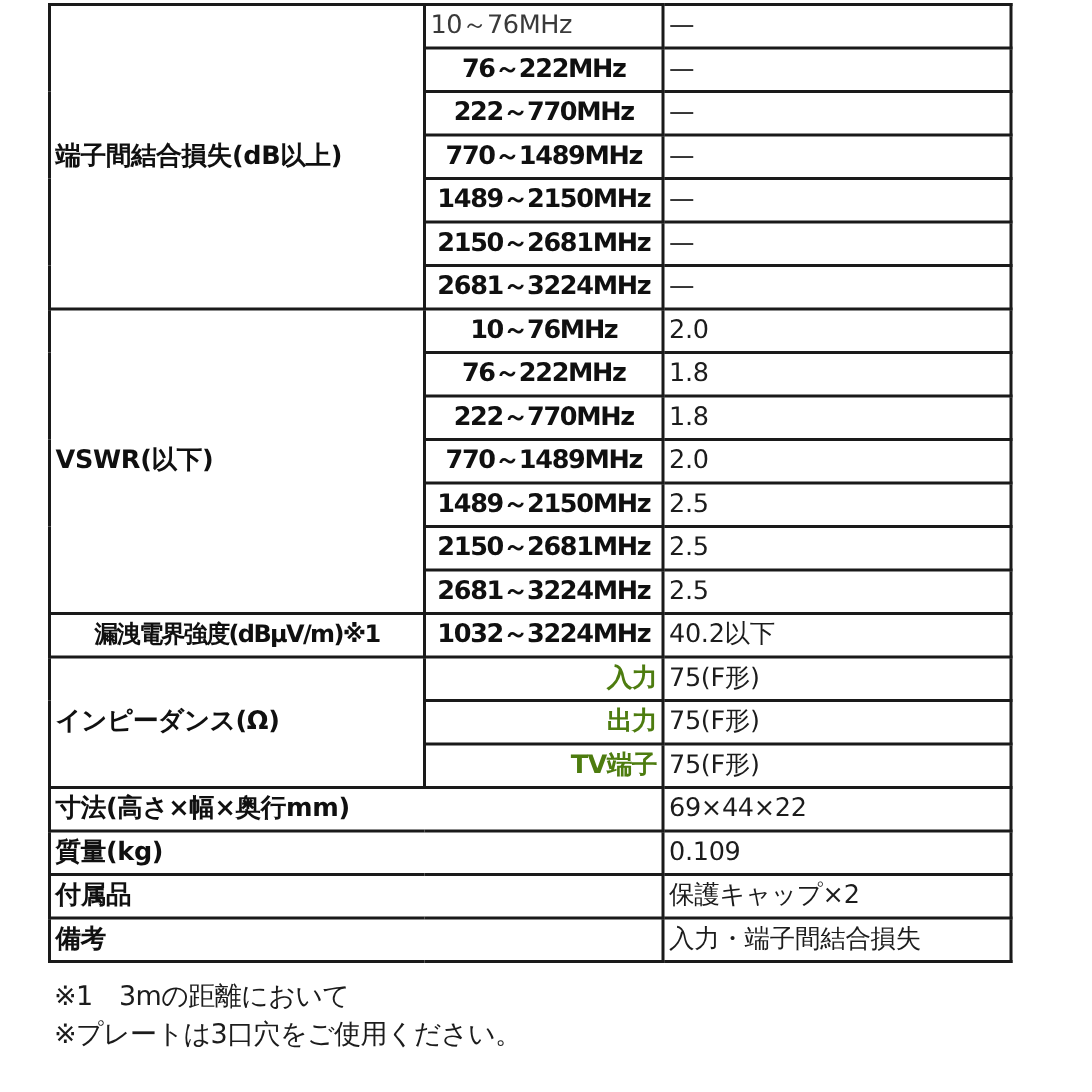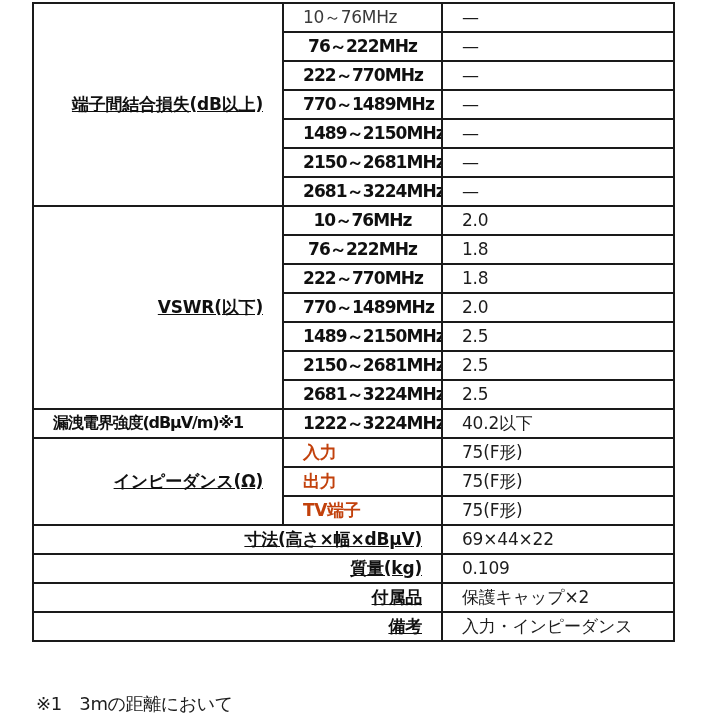--- a/index.html
+++ b/index.html
@@ -28,42 +28,42 @@
     left: 32px;
     top: 2px;
     width: 641px;
     border-collapse: collapse;
     table-layout: fixed;
   }
 
   table.spec td {
     border: 2px solid #1a1a1a;
     height: 29px;
-    padding: 0 19px;
+    padding: 0 3px;
     box-sizing: border-box;
     vertical-align: middle;
     line-height: 1.05;
     overflow: hidden;
     white-space: nowrap;
   }
 
   
   col.c1 { width: 250px; }
   col.c2 { width: 159px; }
   col.c3 { width: 232px; }
 
   .lbl {
-    text-align: right;
+    text-align: left;
     font-weight: bold;
     font-size: 17px;
     color: #101010;
     letter-spacing: -0.2px;
-    text-decoration: underline;
   }
   .lbl-tight {
+    text-align: center;
     font-weight: bold;
     font-size: 16px;
     color: #101010;
     letter-spacing: -1.1px;
     padding: 0 1px;
   }
   .band {
     text-align: center;
     font-weight: bold;
     font-size: 17px;
@@ -81,40 +81,39 @@
   }
   .val {
     text-align: left;
     font-weight: normal;
     font-size: 17px;
     color: #1c1c1c;
     letter-spacing: -0.2px;
     padding-left: 4px;
   }
   .sub {
-    text-align: left;
-    font-weight: bold;
-    font-size: 17px;
-    color: #c2410c;
+    text-align: right;
+    font-weight: bold;
+    font-size: 17px;
+    color: #4d7c0f;
     letter-spacing: -0.3px;
   }
 
   .notes {
     position: absolute;
     left: 36px;
     top: 652px;
     width: 690px;
   }
   .note {
     font-size: 18px;
     color: #1c1c1c;
     line-height: 25px;
     white-space: nowrap;
     letter-spacing: -0.4px;
-    margin-top: 39px;
   }
   .note.small {
     font-size: 17.5px;
     letter-spacing: -0.7px;
   }
 </style>
 </head>
 <body>
 
 <div class="sheet">
@@ -182,55 +181,56 @@
         <td class="band">2150～2681MHz</td>
         <td class="val">2.5</td>
       </tr>
       <tr>
         <td class="band">2681～3224MHz</td>
         <td class="val">2.5</td>
       </tr>
 
       <tr>
         <td class="lbl-tight">漏洩電界強度(dBμV/m)※1</td>
-        <td class="band">1222～3224MHz</td>
+        <td class="band">1032～3224MHz</td>
         <td class="val">40.2以下</td>
       </tr>
 
       <tr>
         <td class="lbl" rowspan="3">インピーダンス(Ω)</td>
         <td class="sub">入力</td>
         <td class="val">75(F形)</td>
       </tr>
       <tr>
         <td class="sub">出力</td>
         <td class="val">75(F形)</td>
       </tr>
       <tr>
         <td class="sub">TV端子</td>
         <td class="val">75(F形)</td>
       </tr>
 
       <tr>
-        <td class="lbl" colspan="2">寸法(高さ×幅×dBμV)</td>
+        <td class="lbl" colspan="2">寸法(高さ×幅×奥行mm)</td>
         <td class="val">69×44×22</td>
       </tr>
       <tr>
         <td class="lbl" colspan="2">質量(kg)</td>
         <td class="val">0.109</td>
       </tr>
       <tr>
         <td class="lbl" colspan="2">付属品</td>
         <td class="val">保護キャップ×2</td>
       </tr>
       <tr>
         <td class="lbl" colspan="2">備考</td>
-        <td class="val">入力・インピーダンス</td>
+        <td class="val">入力・端子間結合損失</td>
       </tr>
 
     </tbody>
   </table>
 
   <div class="notes">
     <div class="note">※1　3mの距離において</div>
+    <div class="note">※プレートは3口穴をご使用ください。</div>
   </div>
 
 </div>
 
 </body></html>

